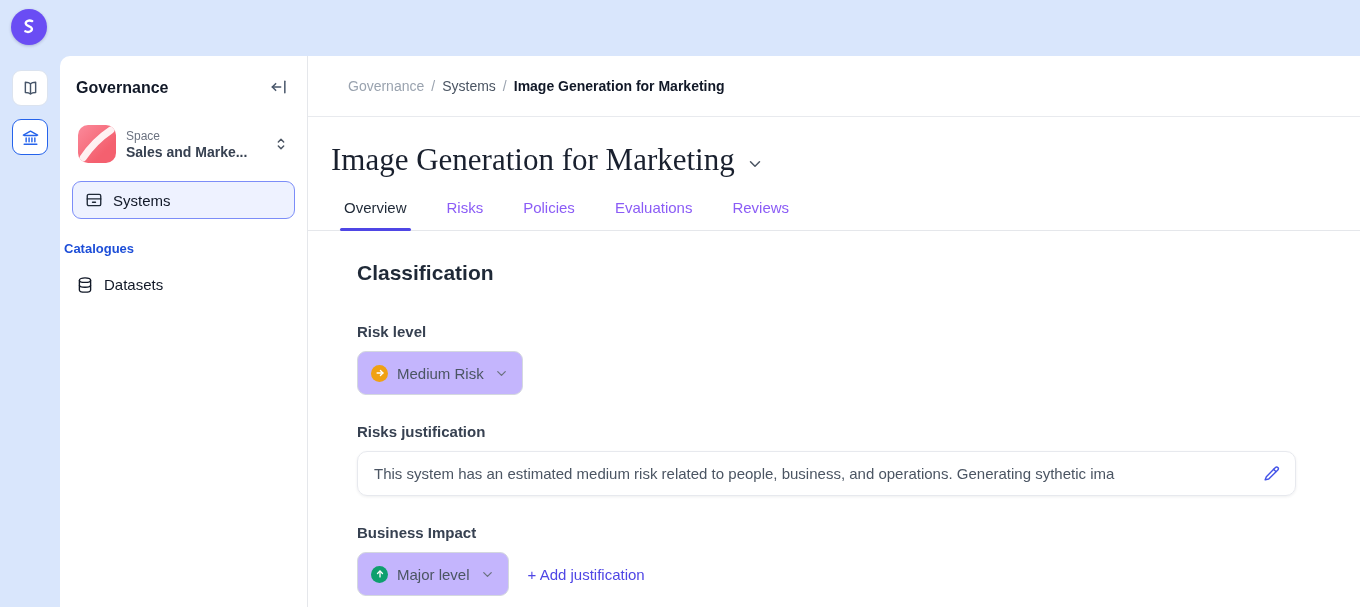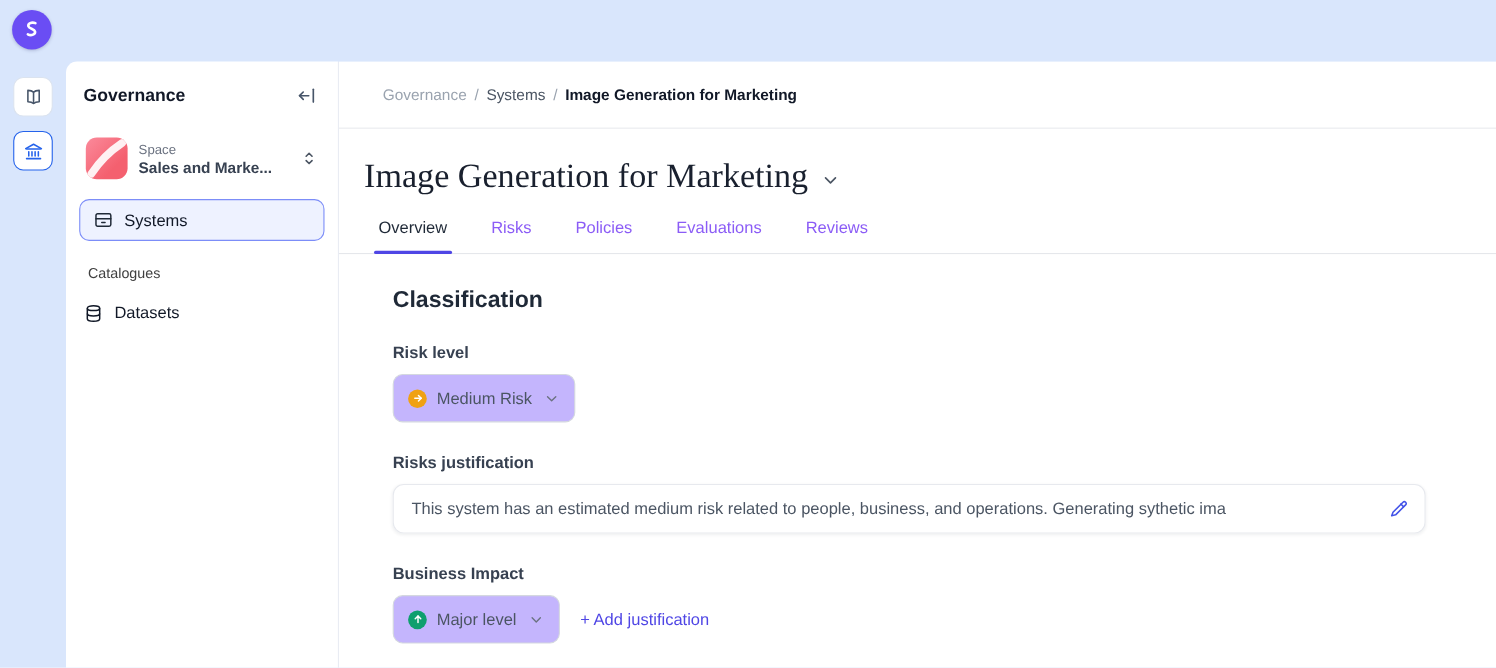--- a/index.html
+++ b/index.html
@@ -33,21 +33,21 @@
   .space{display:flex;align-items:center;gap:10px;margin:8px 12px 2px;padding:6px;border-radius:10px;cursor:pointer}
   .space-avatar{width:38px;height:38px;border-radius:10px;flex:none;overflow:hidden;
     background:linear-gradient(135deg,#fb8a9b 0%,#f4606f 70%)}
   .space-texts{flex:1;min-width:0}
   .space-eyebrow{font-size:12px;color:#6b7280;margin-bottom:1px}
   .space-name{font-size:14px;font-weight:700;color:#374151;white-space:nowrap;overflow:hidden}
   .unfold{color:#4b5563;flex:none}
 
   .nav-systems{display:flex;align-items:center;gap:10px;margin:12px 12px;padding:9px 12px;
     background:#eef2ff;border:1px solid #7c8df8;border-radius:9px;font-size:15px;color:#111827;cursor:pointer}
-  .section-label{margin:22px 20px 12px;font-size:13px;font-weight:400;color:#404040}
+  .section-label{margin:22px 4px 12px;font-size:13px;font-weight:700;color:#1d4ed8}
   .nav-datasets{display:flex;align-items:flex-start;gap:10px;padding:8px 16px;font-size:15px;color:#111827;cursor:pointer}
 
   
   .main{position:absolute;left:308px;top:56px;right:0;bottom:0;background:#fff;overflow:hidden}
   .breadcrumb{height:61px;display:flex;align-items:center;gap:7px;padding:0 40px;
     border-bottom:1px solid #e8eaee;font-size:14px}
   .bc-muted{color:#9aa3af;cursor:pointer}
   .bc-sep{color:#9aa3af}
   .bc-mid{color:#4b5563;cursor:pointer}
   .bc-current{color:#111827;font-weight:600}
@@ -56,21 +56,21 @@
   .page-title{font-family:"Liberation Serif","DejaVu Serif",serif;font-size:31px;font-weight:500;color:#19202e}
   .title-caret{color:#4b5563;margin-top:7px;cursor:pointer}
 
   .tabs{display:flex;gap:40px;padding:21px 40px 0 36px;border-bottom:1px solid #e5e7eb}
   .tab{font-size:15px;color:#8b5cf6;padding-bottom:14px;cursor:pointer;position:relative}
   .tab.active{color:#1f2937;font-weight:500}
   .tab.active::after{content:"";position:absolute;left:-4px;right:-4px;bottom:-1px;height:3px;
     background:#4f46e5;border-radius:2px}
 
   .content{padding:30px 64px 0 49px}
-  .heading{font-size:21px;font-weight:700;color:#1f2937;margin-bottom:27px}
+  .heading{font-size:21px;font-weight:700;color:#1f2937;margin-bottom:38px}
   .field{margin-bottom:28px}
   .field-label{font-size:15px;font-weight:700;color:#374151;margin-bottom:11px}
 
   .select-btn{display:inline-flex;align-items:center;gap:9px;height:44px;padding:0 13px;
     border:1px solid #d4d8df;border-radius:9px;background:#c4b5fd;font-size:15px;color:#4b5563;cursor:pointer}
   .badge{width:17px;height:17px;border-radius:50%;display:flex;align-items:center;justify-content:center;flex:none}
   .select-caret{color:#6b7280;margin-left:1px}
 
   .justify-box{display:flex;align-items:center;gap:0;height:45px;padding:0 14px 0 16px;
     border:1px solid #e7e9ee;border-radius:10px;box-shadow:0 1px 3px rgba(16,24,40,.07)}

